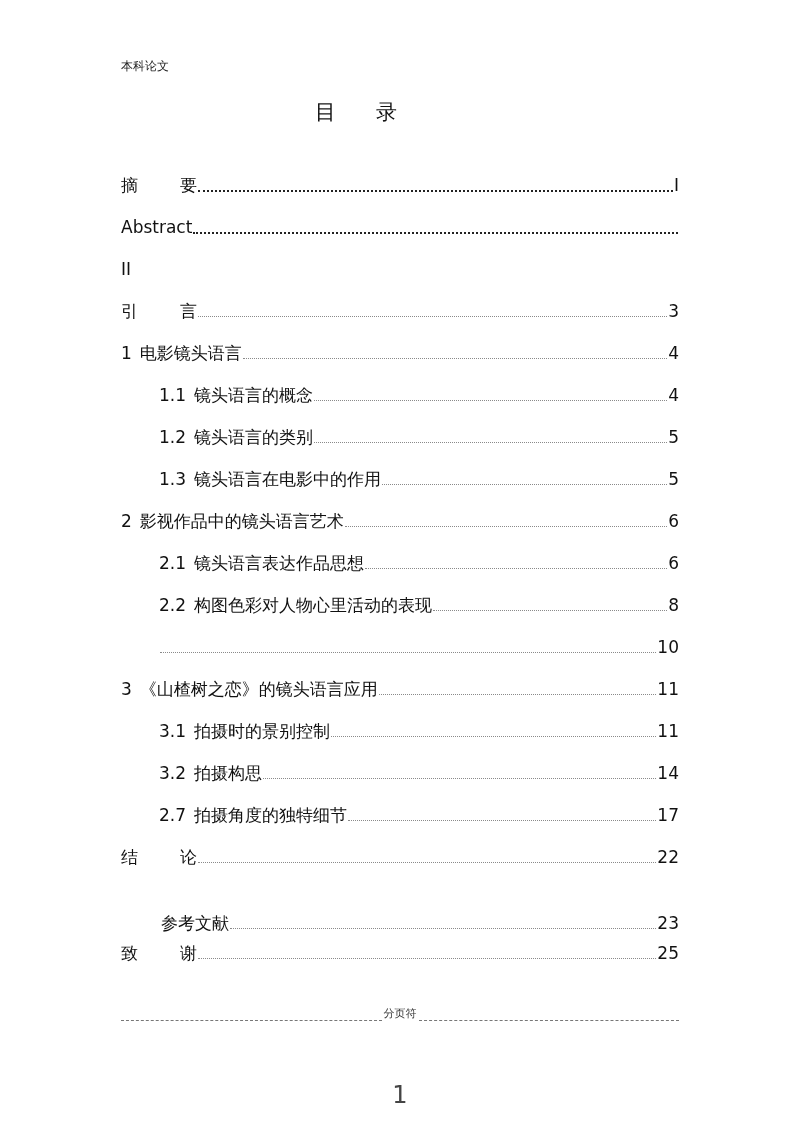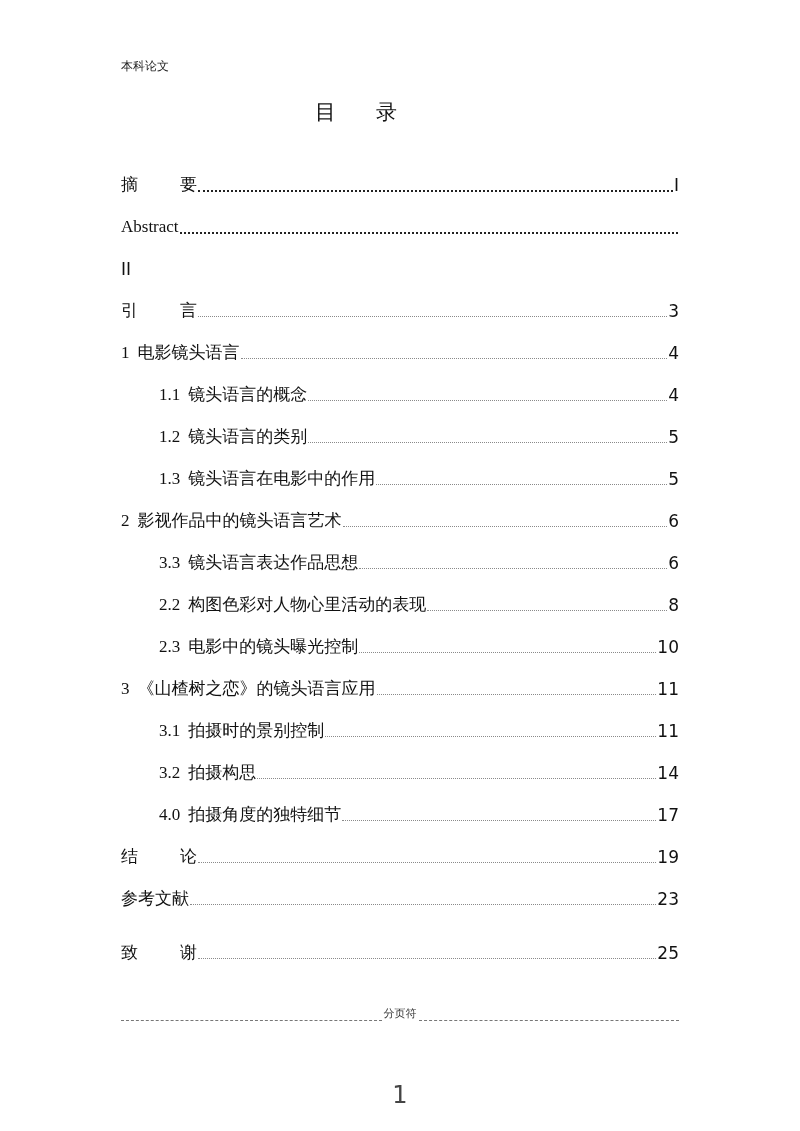--- a/index.html
+++ b/index.html
@@ -19,21 +19,21 @@
   .toc-title span { display: inline-block; }
   .toc-title .gap { width: 40px; }
   .toc {
     position: absolute; left: 121px; width: 558px; top: 166px;
   }
   .row {
     position: absolute; left: 0; right: 0; height: 30px;
     display: flex; align-items: flex-end; font-size: 17px; line-height: 22px;
   }
   .row.sub { left: 38px; }
-  .row .label { white-space: nowrap; flex: none; font-family: Liberation Serif, serif; }
+  .row .label { white-space: nowrap; flex: none; }
   .row .leader {
     flex: 1 1 auto; margin: 0 1px 5px 1px;
     border-bottom: 1px dotted #8a8a8a; height: 0;
   }
   .row .leader.big {
     border-bottom: 2px dotted #222; margin-bottom: 4px;
   }
   .row .page { flex: none; white-space: nowrap; }
   .spaced { display: inline-block; }
   .spaced .g { display: inline-block; width: 42px; }
@@ -100,63 +100,62 @@
     <span class="leader"></span>
     <span class="page">5</span>
   </div>
 
   <div class="row" style="top:336px;">
     <span class="label"><span class="num">2</span><span>影视作品中的镜头语言艺术</span></span>
     <span class="leader"></span>
     <span class="page">6</span>
   </div>
   <div class="row sub" style="top:378px;">
-    <span class="label"><span class="num">3.3</span><span>镜头语言表达作品思想</span></span>
+    <span class="label"><span class="num">2.1</span><span>镜头语言表达作品思想</span></span>
     <span class="leader"></span>
     <span class="page">6</span>
   </div>
   <div class="row sub" style="top:420px;">
     <span class="label"><span class="num">2.2</span><span>构图色彩对人物心里活动的表现</span></span>
     <span class="leader"></span>
     <span class="page">8</span>
   </div>
   <div class="row sub" style="top:462px;">
-    <span class="label"><span class="num">2.3</span><span>电影中的镜头曝光控制</span></span>
     <span class="leader"></span>
     <span class="page">10</span>
   </div>
 
   <div class="row" style="top:504px;">
     <span class="label"><span class="num">3</span><span>《山楂树之恋》的镜头语言应用</span></span>
     <span class="leader"></span>
     <span class="page">11</span>
   </div>
   <div class="row sub" style="top:546px;">
     <span class="label"><span class="num">3.1</span><span>拍摄时的景别控制</span></span>
     <span class="leader"></span>
     <span class="page">11</span>
   </div>
   <div class="row sub" style="top:588px;">
     <span class="label"><span class="num">3.2</span><span>拍摄构思</span></span>
     <span class="leader"></span>
     <span class="page">14</span>
   </div>
   <div class="row sub" style="top:630px;">
-    <span class="label"><span class="num">4.0</span><span>拍摄角度的独特细节</span></span>
+    <span class="label"><span class="num">2.7</span><span>拍摄角度的独特细节</span></span>
     <span class="leader"></span>
     <span class="page">17</span>
   </div>
 
   <div class="row" style="top:672px;">
     <span class="label spaced"><span>结</span><span class="g"></span><span>论</span></span>
     <span class="leader"></span>
-    <span class="page">19</span>
+    <span class="page">22</span>
   </div>
 
-  <div class="row" style="top:714px;">
+  <div class="row" style="top:738px;margin-left:40px;">
     <span class="label">参考文献</span>
     <span class="leader"></span>
     <span class="page">23</span>
   </div>
 
   <div class="row" style="top:768px;">
     <span class="label spaced"><span>致</span><span class="g"></span><span>谢</span></span>
     <span class="leader"></span>
     <span class="page">25</span>
   </div>

